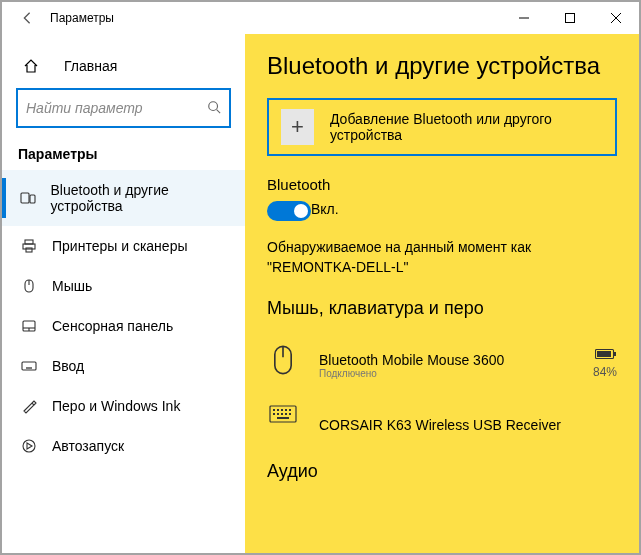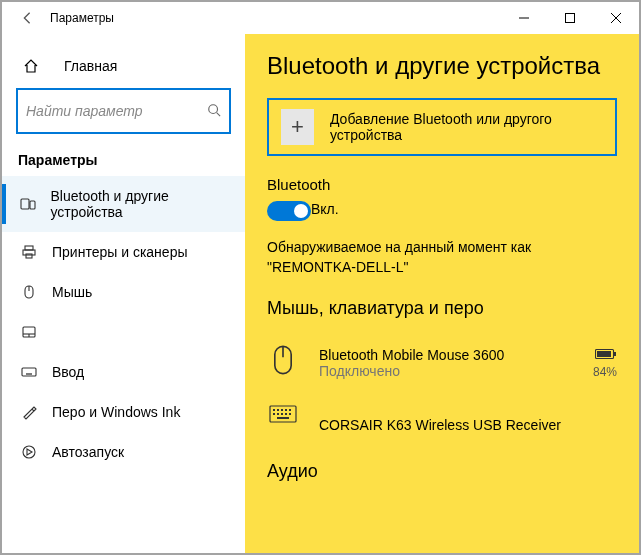--- a/index.html
+++ b/index.html
@@ -72,21 +72,21 @@
     gap: 24px;
     padding: 6px 20px 14px 20px;
     color: #000;
   }
   .home-row .icon { width: 18px; display:flex; align-items:center; justify-content:center; }
   .search-wrap {
     margin: 0 14px 18px 14px;
   }
   .search-box {
     border: 2px solid #0078d7;
-    height: 46px;
+    height: 40px;
     display: flex;
     align-items: center;
     padding: 0 8px;
     background: #fff;
   }
   .search-box input {
     border: none;
     outline: none;
     flex: 1;
     font-size: 14px;
@@ -218,21 +218,21 @@
     display:flex;
     align-items:center;
     justify-content:center;
     color:#333;
   }
   .device-meta {
     display:flex;
     flex-direction: column;
   }
   .device-name { font-size: 14px; color:#000; }
-  .device-status { font-size: 14px; color:#767676; }
+  .device-status { font-size: 10px; color:#767676; }
   .battery {
     margin-left: auto;
     display:flex;
     flex-direction: column;
     align-items:flex-end;
     gap:2px;
     color:#333;
   }
   .battery-pct { font-size: 12px; color:#555; }
 </style>
@@ -324,20 +324,21 @@
           <span>Мышь</span>
         </div>
         <div class="nav-item">
           <span class="icon">
             <svg width="16" height="16" viewBox="0 0 16 16">
                 <rect x="2" y="3" width="12" height="10" rx="1" stroke="#333" stroke-width="1.1" fill="none"></rect>
                 <line x1="2" y1="10" x2="14" y2="10" stroke="#333" stroke-width="1.1"></line>
                 <line x1="8" y1="10" x2="8" y2="13" stroke="#333" stroke-width="1.1"></line>
               </svg>
           </span>
+          <span>Сенсорная панель</span>
         </div>
         <div class="nav-item">
           <span class="icon">
             <svg width="16" height="16" viewBox="0 0 16 16">
                 <rect x="1" y="4" width="14" height="8" rx="1" stroke="#333" stroke-width="1.1" fill="none"></rect>
                 <line x1="4" y1="7" x2="4" y2="7" stroke="#333" stroke-width="1.5"></line>
                 <line x1="7" y1="7" x2="7" y2="7" stroke="#333" stroke-width="1.5"></line>
                 <line x1="10" y1="7" x2="10" y2="7" stroke="#333" stroke-width="1.5"></line>
                 <line x1="5" y1="10" x2="11" y2="10" stroke="#333" stroke-width="1.3"></line>
               </svg>

